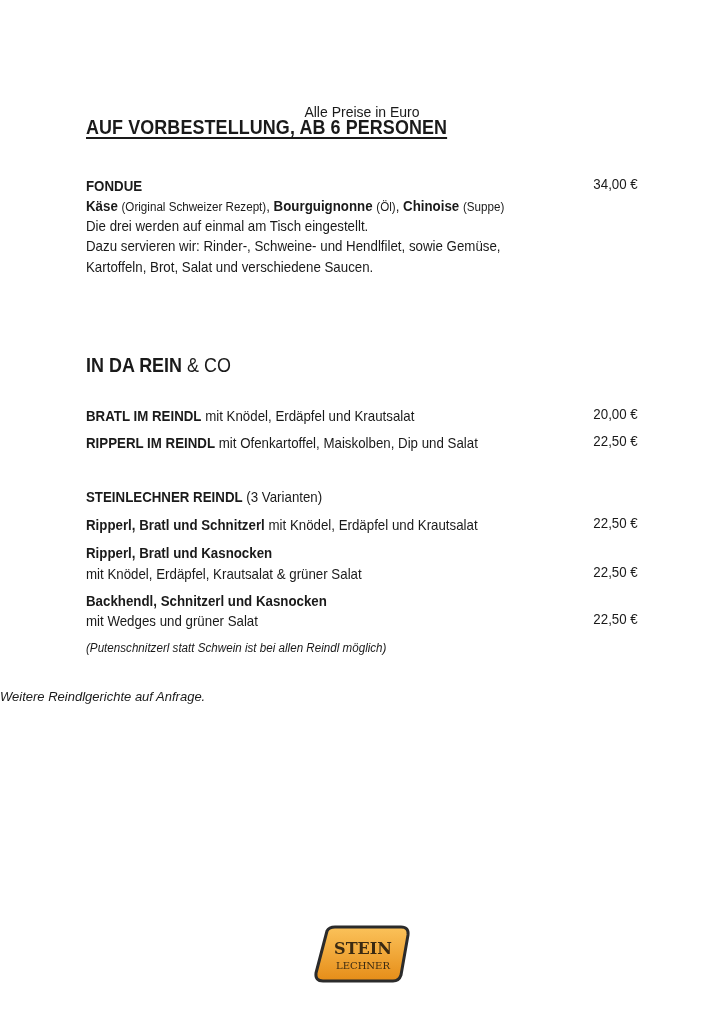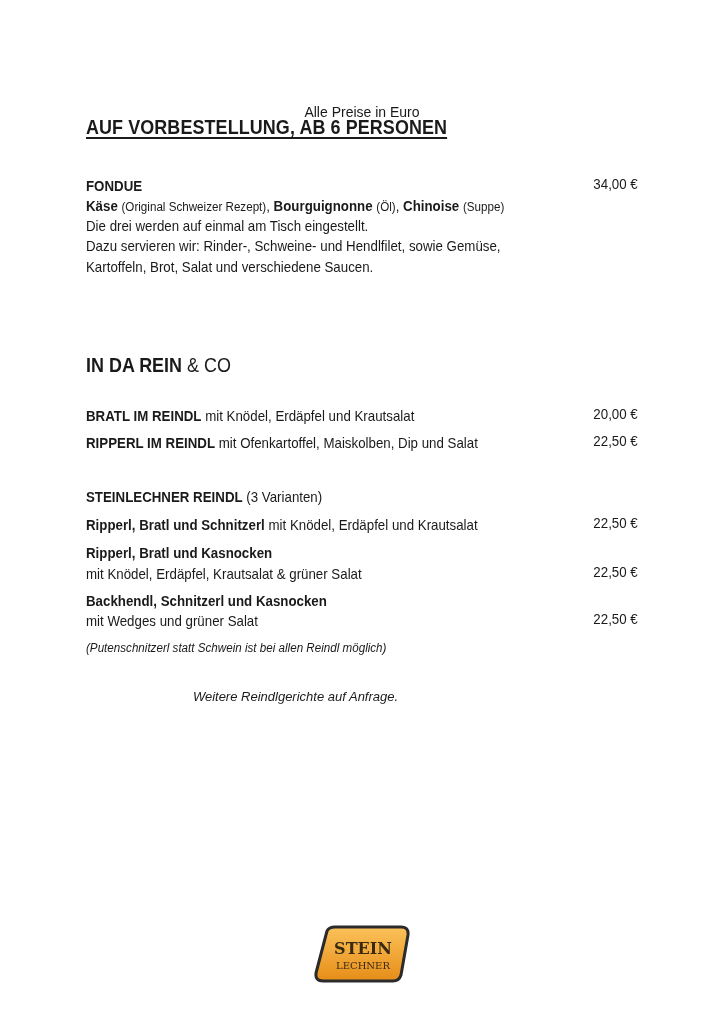--- a/index.html
+++ b/index.html
@@ -62,21 +62,21 @@
 <div class="abs txt b" style="left:86px; top:543px;">Ripperl, Bratl und Kasnocken</div>
 <div class="abs txt" style="left:86px; top:564px;">mit Knödel, Erdäpfel, Krautsalat &amp; grüner Salat</div>
 <div class="abs price" style="top:564px;">22,50 €</div>
 
 <div class="abs txt b" style="left:86px; top:591px;">Backhendl, Schnitzerl und Kasnocken</div>
 <div class="abs txt" style="left:86px; top:611px;"> mit Wedges und grüner Salat</div>
 <div class="abs price" style="top:611px;">22,50 €</div>
 
 <div class="abs txt italic" style="left:86px; top:638px; font-size:12.5px;">(Putenschnitzerl statt Schwein ist bei allen Reindl möglich)</div>
 
-<div class="abs italic" style="left:0; width:591px; text-align:center; top:689px; font-size:13px;">Weitere Reindlgerichte auf Anfrage.</div>
+<div class="abs italic" style="left:0; width:591px; text-align:left; top:689px; font-size:13px;">Weitere Reindlgerichte auf Anfrage.</div>
 
 <div class="logo">
   <svg width="98" height="58" viewBox="0 0 98 58">
     <defs>
       <linearGradient id="lg" x1="0" y1="0" x2="0" y2="1">
         <stop offset="0" stop-color="#fbc25a"></stop>
         <stop offset="1" stop-color="#e68d18"></stop>
       </linearGradient>
     </defs>
     <path d="M14 6 Q16 2 22 2 L88 2 Q96 2 95 10 L88 50 Q86 56 80 56 L10 56 Q2 56 3 48 Z" fill="url(#lg)" stroke="#2b2b2b" stroke-width="3" stroke-linejoin="round"></path>

